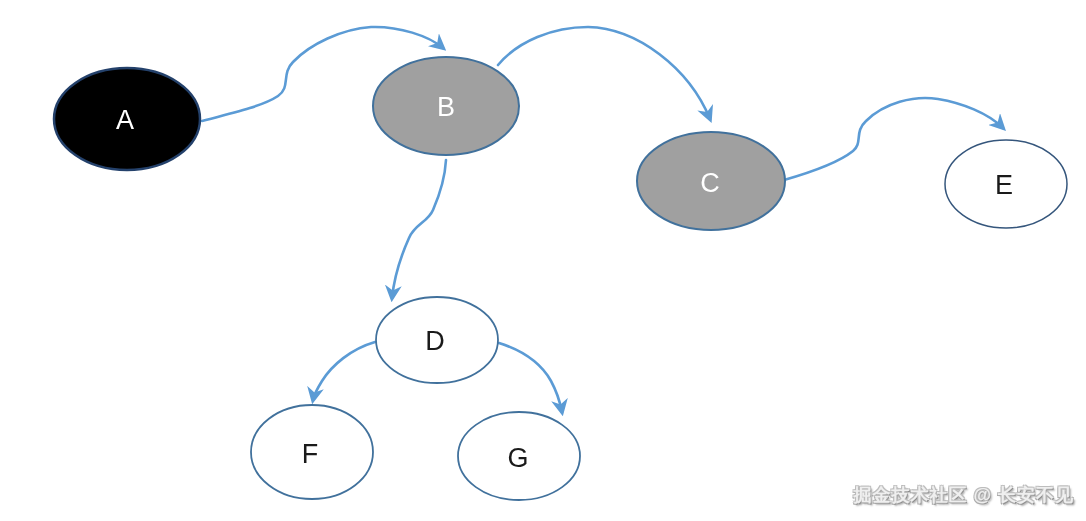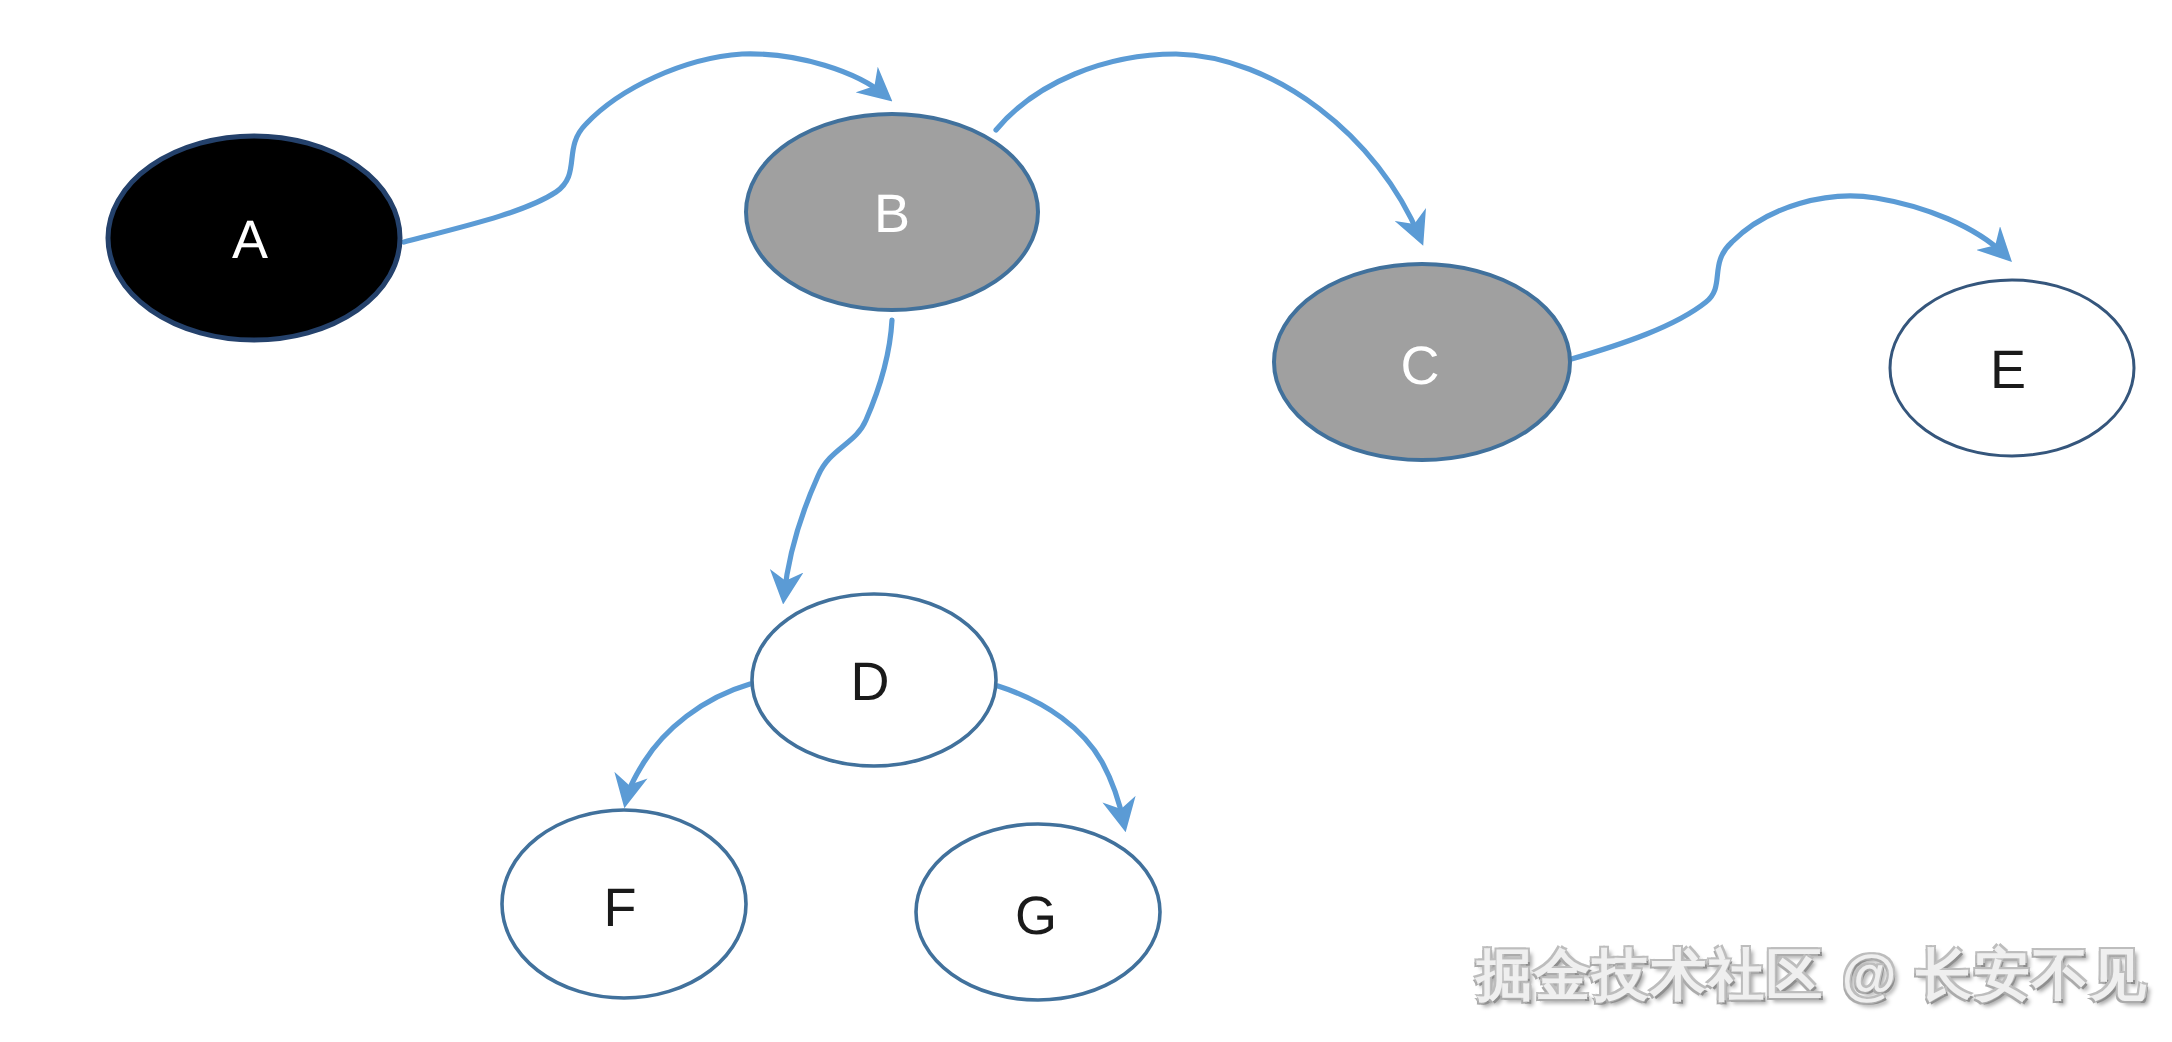--- a/index.html
+++ b/index.html
@@ -30,21 +30,21 @@
   .label-white { fill: #ffffff; }
   .label-black { fill: #1a1a1a; }
   .shape-dark   { stroke: #24416b; stroke-width: 2.5; }
   .shape-shaded { stroke: #41719c; stroke-width: 2; }
   .shape-plain  { stroke: #41719c; stroke-width: 1.8; }
   .shape-thin   { stroke: #35567c; stroke-width: 1.5; }
   .watermark {
     position: absolute;
     right: 12px;
     bottom: 14px;
-    font-size: 28px;
+    font-size: 18px;
     font-weight: bold;
     letter-spacing: 1px;
     white-space: nowrap;
     color: #efefef;
     text-shadow:
       -1px -1px 0 #bdbdbd,
        1px -1px 0 #bdbdbd,
       -1px  1px 0 #ababab,
        1px  1px 0 #8f8f8f,
        2px  2px 2px #a5a5a5;

